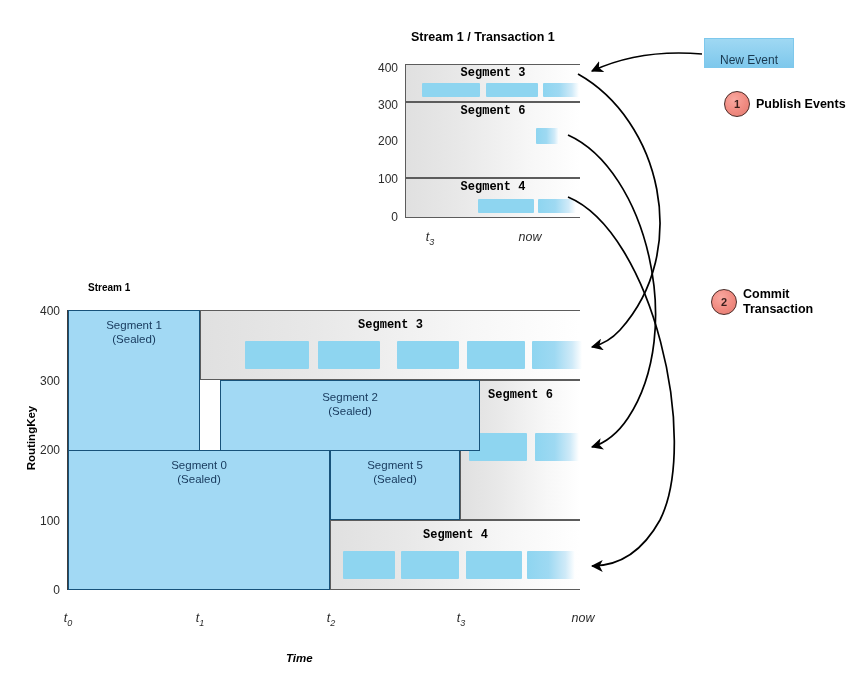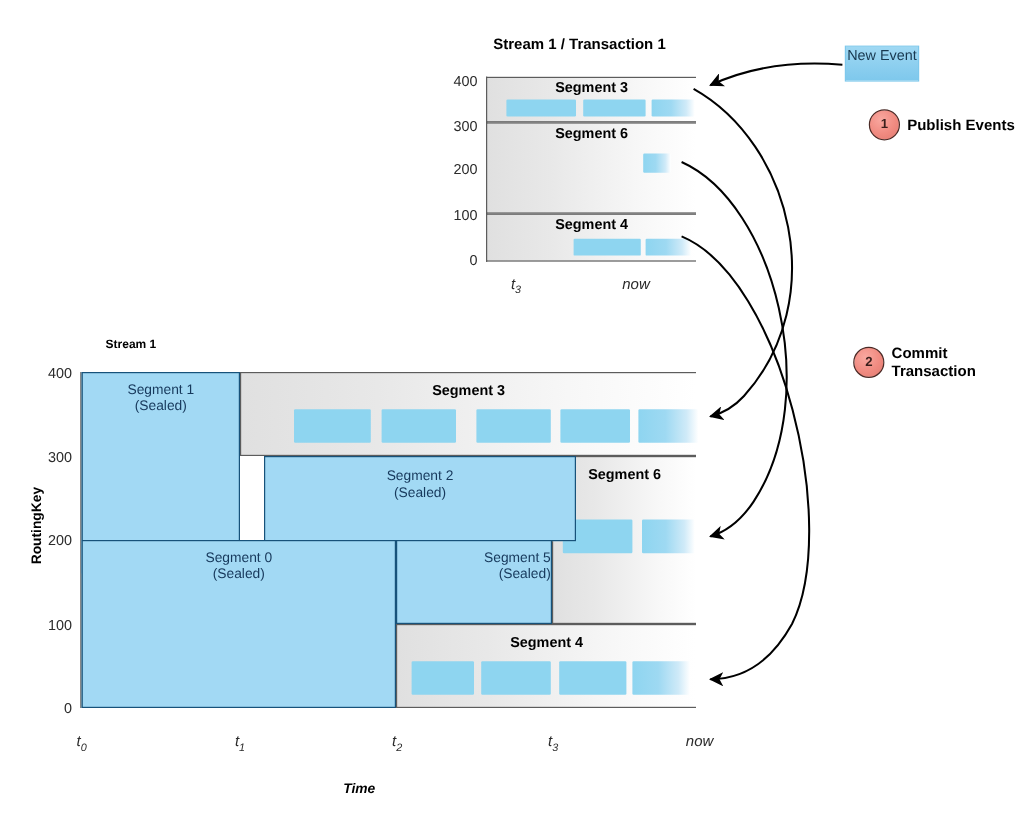--- a/index.html
+++ b/index.html
@@ -49,43 +49,44 @@
   .seg.sealed{
     background:#a2d9f4;
     border:1.4px solid #17527a;
   }
   .seg.open{
     background:linear-gradient(to right,#e0e0e0 0%,#e8e8e8 30%,#f7f7f7 72%,#ffffff 100%);
     border-top:1.4px solid #5c5c5c;
     border-bottom:1.4px solid #5c5c5c;
     border-left:1.4px solid #5c5c5c;
     border-right:none;
+    font-family:Liberation Mono, monospace;
   }
   .seg-label{
     position:absolute;left:0;width:100%;text-align:center;
     color:#17395c;font-size:11.5px;line-height:13.5px;white-space:pre-line;
     pointer-events:none;
   }
   .seg-label.bold{color:#000;font-weight:bold;font-size:12px;}
 
   
   .ev{
     position:absolute;background:#8ed5f0;border-radius:1px;
   }
   .ev.fade{
     background:linear-gradient(to right,#8ed5f0 0%,#9ed9f2 45%,#cfeaf8 80%,#ffffff 100%);
   }
 
   
   #new-event-box{
-    left:704px;top:38px;width:62px;height:30px;
+    left:704px;top:38px;width:90px;height:30px;
     background:linear-gradient(to bottom,#9fd8f3 0%,#7ec8ec 100%);
     border:1px solid #7ec8ec;
     box-sizing:border-box;
-    display:flex;align-items:flex-start;justify-content:center;
+    display:flex;align-items:flex-end;justify-content:center;
     color:#18384f;font-size:12px;
   }
 
   
   .step{
     position:absolute;width:26px;height:26px;border-radius:50%;
     background:radial-gradient(circle at 38% 32%, #f9a8a0 0%, #f08a80 55%, #e07a70 100%);
     border:1.3px solid #4a2a26;
     box-sizing:border-box;
     display:flex;align-items:center;justify-content:center;
@@ -176,21 +177,21 @@
 
   <div class="seg sealed" style="left:200px;top:380px;width:260px;height:71px;margin-left:20px;">
     <div class="seg-label" style="top:10px;"><span>Segment 2</span><br><span>(Sealed)</span></div>
   </div>
 
   <div class="seg sealed" style="left:68px;top:450px;width:262px;height:140px;">
     <div class="seg-label" style="top:8px;"><span>Segment 0</span><br><span>(Sealed)</span></div>
   </div>
 
   <div class="seg sealed" style="left:330px;top:450px;width:130px;height:70px;">
-    <div class="seg-label" style="top:8px;text-align:right;"><span>Segment 5</span><br><span>(Sealed)</span></div>
+    <div class="seg-label" style="top:8px;"><span>Segment 5</span><br><span>(Sealed)</span></div>
   </div>
 
   <div class="abs tick-x" style="left:48px;top:611px;width:40px;"><i>t</i><sub>0</sub></div>
   <div class="abs tick-x" style="left:180px;top:611px;width:40px;"><i>t</i><sub>1</sub></div>
   <div class="abs tick-x" style="left:311px;top:611px;width:40px;"><i>t</i><sub>2</sub></div>
   <div class="abs tick-x" style="left:441px;top:611px;width:40px;"><i>t</i><sub>3</sub></div>
   <div class="abs tick-x" style="left:558px;top:611px;width:50px;">now</div>
 
   <div id="new-event-box" class="abs">
     <span>New Event</span>

